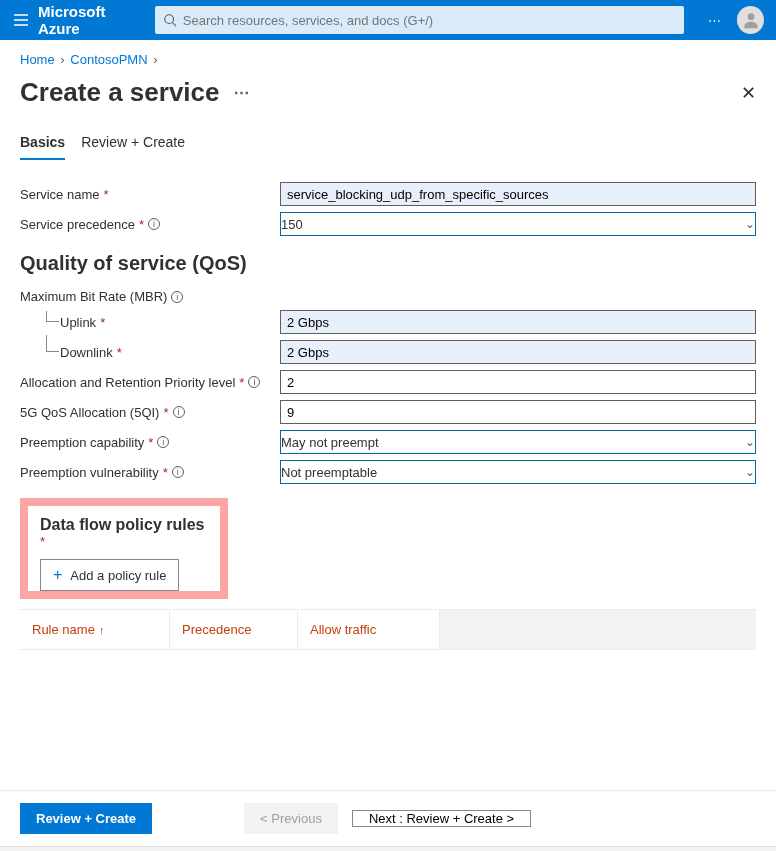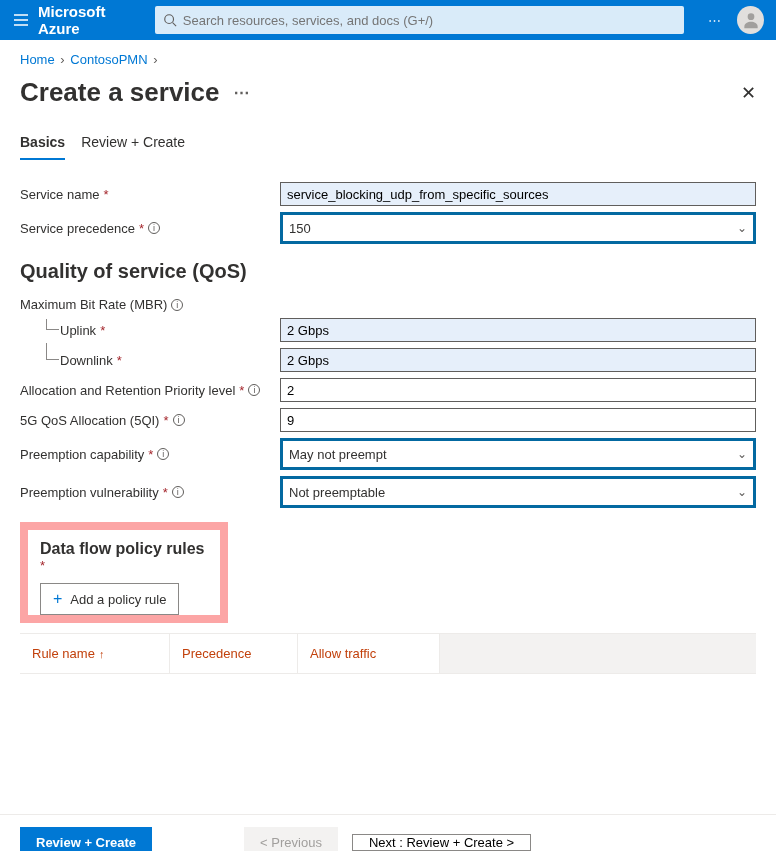--- a/index.html
+++ b/index.html
@@ -37,21 +37,21 @@
   .form-body { padding: 22px 20px 10px; }
   .form-row { display: flex; align-items: center; margin-bottom: 6px; }
   .form-label { width: 260px; font-size: 13px; display: flex; align-items: center; gap: 4px; }
   .form-label.indent { padding-left: 40px; position: relative; }
   .form-label.indent::before { content: ""; position: absolute; left: 26px; top: -10px; bottom: 50%; width: 12px; border-left: 1px solid #8a8886; border-bottom: 1px solid #8a8886; }
   .form-label.indent.first::before { top: -4px; }
   .required { color: #a4262c; }
   .info-icon { width: 12px; height: 12px; border: 1px solid #605e5c; border-radius: 50%; display: inline-flex; align-items: center; justify-content: center; font-size: 9px; color: #605e5c; cursor: pointer; }
   .form-control { flex: 1; }
   .text-input { width: 100%; height: 24px; border: 1px solid #605e5c; padding: 0 6px; font-size: 13px; background: #e6effa; }
-  .select-input { width: 100%; height: 32px; border: 3px solid #0369a1; padding: 0 6px; font-size: 13px; background: #fff; display: flex; align-items: center; justify-content: space-between; cursor: pointer; }
+  .select-input { width: 100%; height: 24px; border: 1px solid #0369a1; padding: 0 0; font-size: 13px; background: #fff; display: flex; align-items: center; justify-content: space-between; cursor: pointer; }
   .chevron { font-size: 12px; color: #605e5c; }
 
   .section-title { font-size: 20px; font-weight: 600; margin: 16px 0 14px; }
 
   
   .highlight-box { border: 8px solid #fca5a5; padding: 10px 12px 0; margin: 14px 0 10px; width: 208px; }
   .highlight-title { font-size: 16px; font-weight: 600; display: inline; }
   .add-rule-btn { display: flex; align-items: center; gap: 8px; border: 1px solid #8a8886; padding: 6px 12px; margin-top: 10px; cursor: pointer; background: #fff; font-size: 13px; width: fit-content; }
   .plus-icon { color: #0078d4; font-size: 16px; font-weight: 400; }
 

